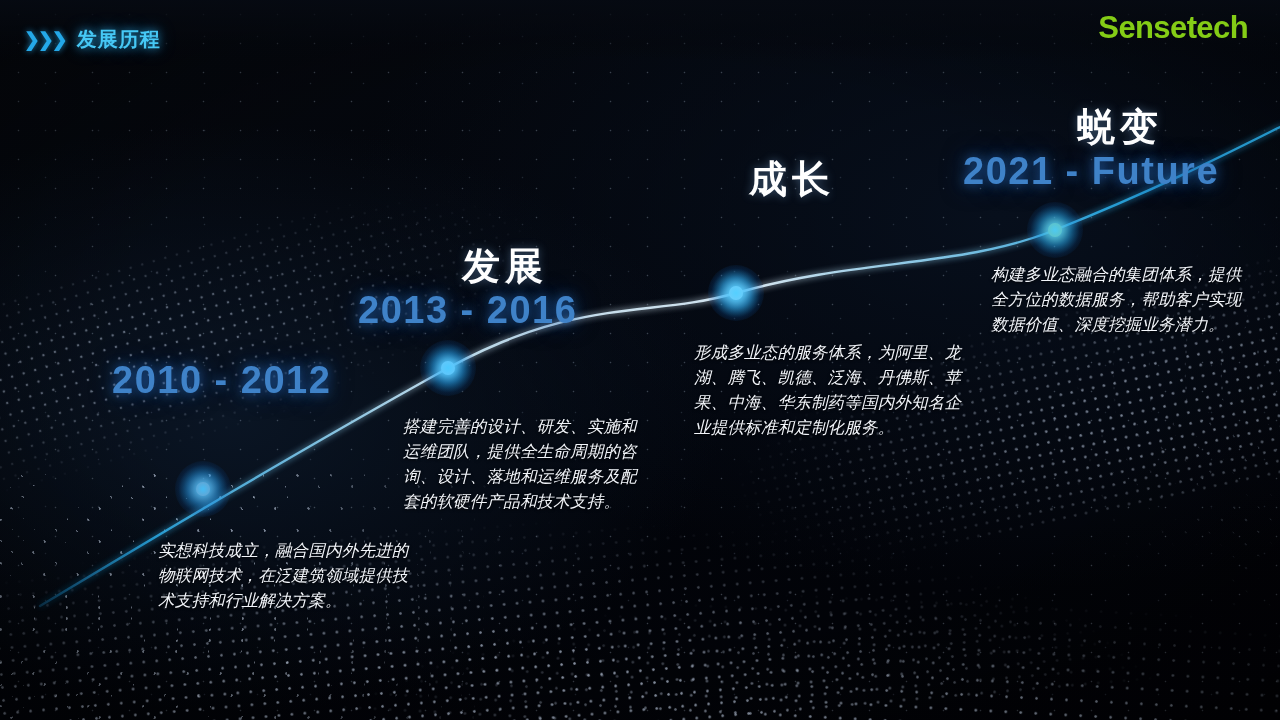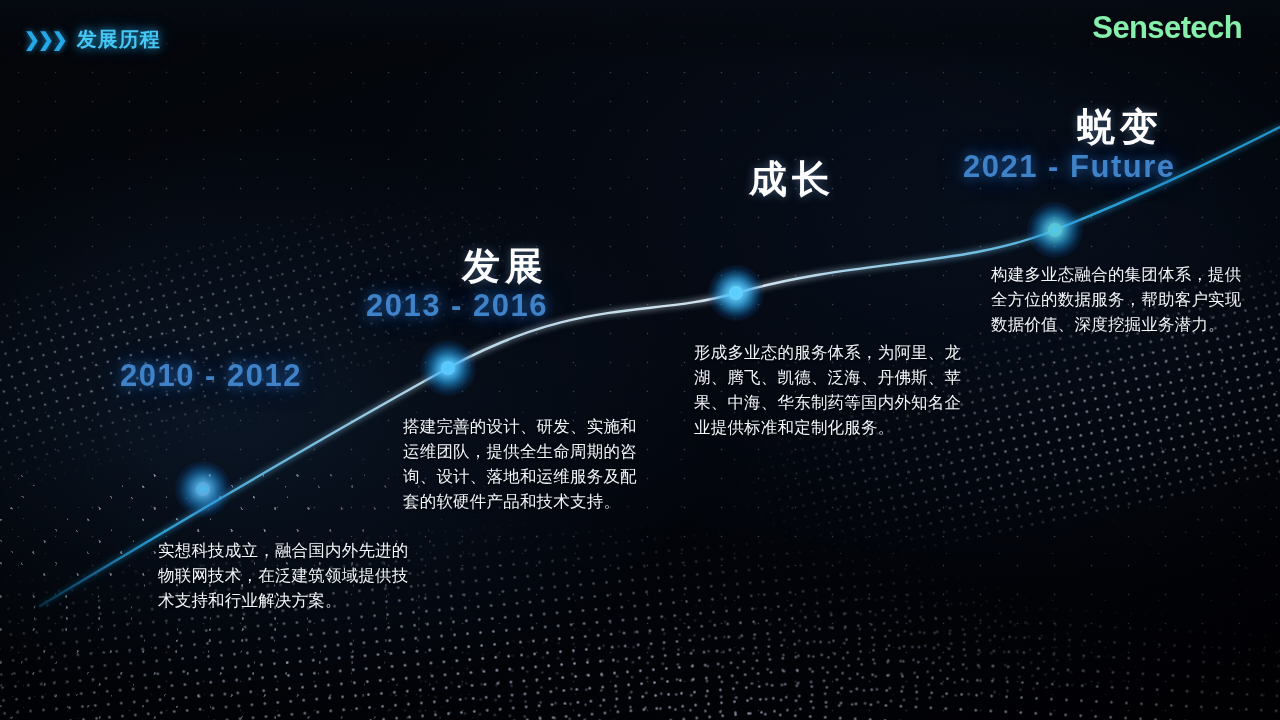--- a/index.html
+++ b/index.html
@@ -151,25 +151,25 @@
     font-size: 20px;
     font-weight: 700;
     color: #46c8f5;
     letter-spacing: 1px;
     text-shadow: 0 0 9px rgba(50,180,240,.75), 0 0 18px rgba(30,140,210,.45);
     line-height: 1;
     text-align: center;
   }
   .brand-logo {
     position: absolute;
-    right: 38px; top: 12px;
+    right: 32px; top: 12px;
     font-family: "Liberation Sans", sans-serif;
     font-size: 31px;
     font-weight: 700;
-    color: #86efac;
+    color: #84cc16;
     letter-spacing: -0.6px;
     line-height: 1;
     margin-left: 12px;
   }
 
   
   .curve-layer {
     position: absolute;
     inset: 0;
     pointer-events: none;
@@ -183,36 +183,37 @@
     font-size: 38px;
     font-weight: 700;
     color: #ffffff;
     letter-spacing: 5px;
     line-height: 1.05;
     white-space: nowrap;
     text-shadow: 0 0 10px rgba(130,180,230,.45);
   }
   .ms-years {
     font-family: "Liberation Sans", sans-serif;
-    font-size: 31px;
+    font-size: 38px;
     font-weight: 700;
     color: #3f82c8;
     letter-spacing: 1.5px;
     line-height: 1.25;
     white-space: nowrap;
     text-shadow: 0 0 12px rgba(40,110,190,.75), 0 0 24px rgba(25,80,160,.5);
   }
   .ms-desc {
     position: absolute;
     font-family: "Liberation Sans", sans-serif;
     font-size: 16.5px;
     color: #f2f5fa;
     line-height: 1.52;
     letter-spacing: .2px;
     text-shadow: 0 1px 3px rgba(0,0,0,.9);
+    font-style: italic;
   }
 
   
   .node {
     position: absolute;
     width: 14px; height: 14px;
     border-radius: 50%;
     transform: translate(-50%, -50%);
   }
   .node::after {

